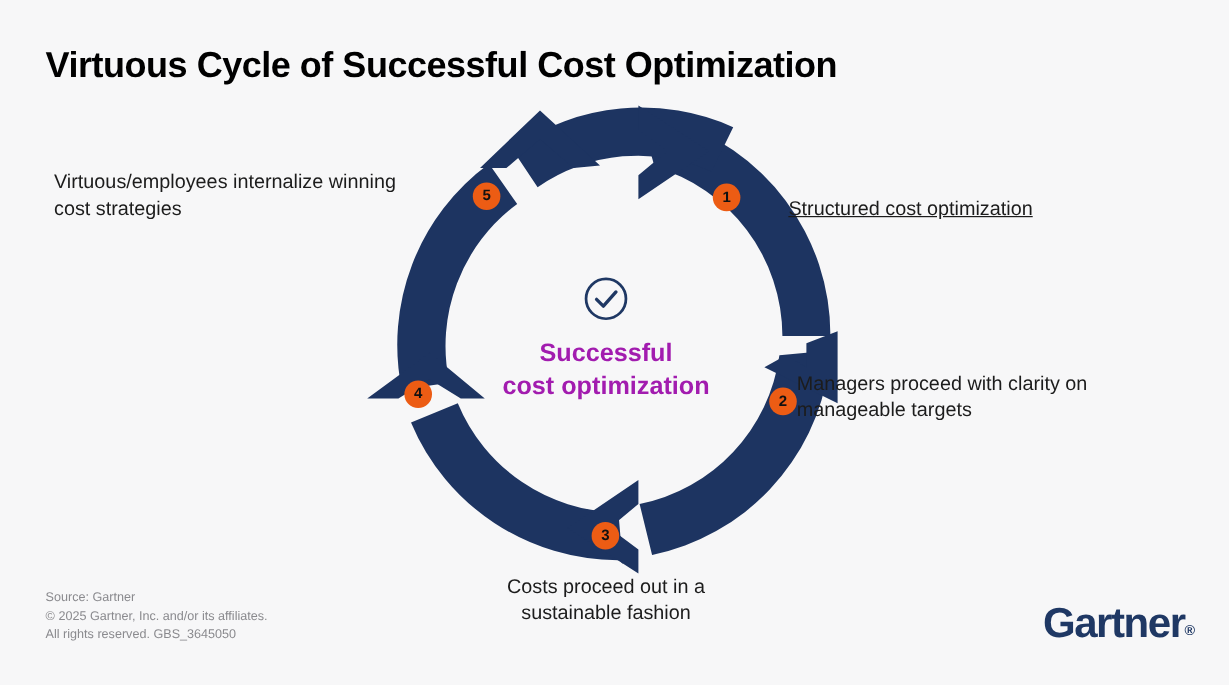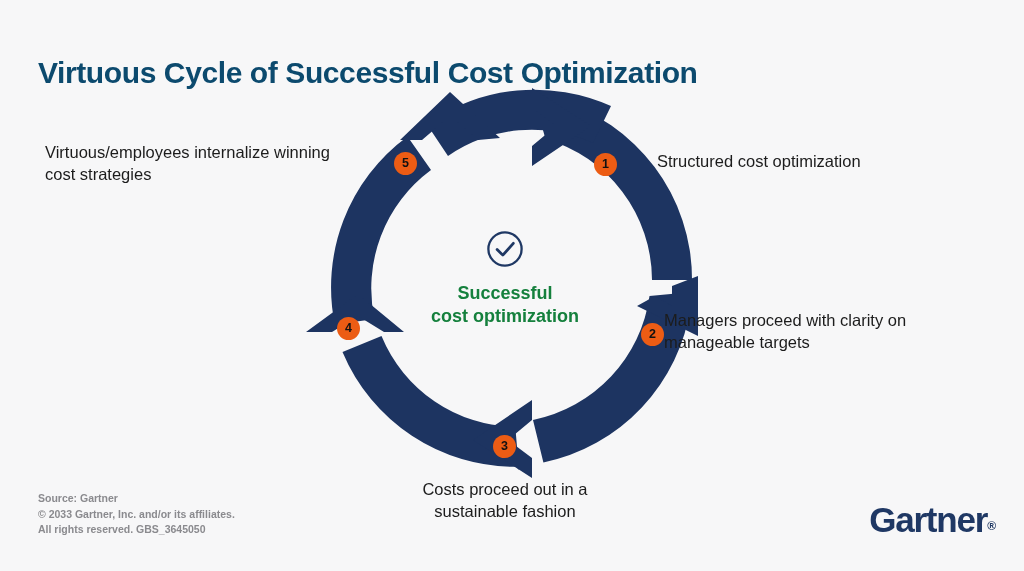--- a/index.html
+++ b/index.html
@@ -17,24 +17,24 @@
   #canvas {
     position: relative;
     width: 1024px;
     height: 571px;
   }
 
   
   .title {
     position: absolute;
     left: 38px;
-    top: 56px;
+    top: 38px;
     font-size: 30px;
     font-weight: bold;
-    color: #0c4a6e;
+    color: #000000;
     letter-spacing: -0.4px;
     white-space: nowrap;
   }
 
   
   .diagram {
     position: absolute;
     left: 300px;
     top: 80px;
     width: 410px;
@@ -52,23 +52,23 @@
     width: 200px;
     text-align: center;
   }
   .center-icon {
     width: 42px;
     height: 42px;
     margin: 0 auto 12px auto;
     display: block;
   }
   .center-text {
-    font-size: 18px;
-    font-weight: bold;
-    color: #15803d;
+    font-size: 21px;
+    font-weight: bold;
+    color: #a21caf;
     line-height: 1.28;
   }
 
   
   .badge {
     position: absolute;
     width: 23px;
     height: 23px;
     border-radius: 50%;
     background: #ec5c14;
@@ -84,35 +84,34 @@
   .badge-4 { left: 337px; top: 317px; }
   .badge-5 { left: 394px; top: 152px; }
 
   
   .label {
     position: absolute;
     font-size: 16.5px;
     color: #1c1c1c;
     line-height: 1.33;
   }
-  .label-1 { left: 657px; top: 151px; }
+  .label-1 { left: 657px; top: 164px; text-decoration: underline; }
   .label-2 { left: 664px; top: 310px; width: 280px; }
   .label-3 { left: 390px; top: 479px; width: 230px; text-align: center; }
   .label-4 { left: 48px;  top: 311px; width: 270px; }
   .label-5 { left: 45px;  top: 142px; width: 300px; }
 
   
   .source {
     position: absolute;
     left: 38px;
     top: 491px;
     font-size: 10.5px;
     color: #8a8a8e;
     line-height: 1.48;
-    font-weight: bold;
   }
   .logo {
     position: absolute;
     right: 28px;
     top: 489px;
     font-size: 35px;
     font-weight: bold;
     color: #1f3864;
     letter-spacing: -1.2px;
     white-space: nowrap;
@@ -197,19 +196,19 @@
   <div class="badge badge-4">4</div>
   <div class="badge badge-5">5</div>
 
   <div class="label label-1">Structured cost optimization</div>
   <div class="label label-2">Managers proceed with clarity on manageable targets</div>
   <div class="label label-3">Costs proceed out in a sustainable fashion</div>
   <div class="label label-5">Virtuous/employees internalize winning cost strategies</div>
 
   <div class="source">
     <div>Source: Gartner</div>
-    <div>© 2033 Gartner, Inc. and/or its affiliates.</div>
+    <div>© 2025 Gartner, Inc. and/or its affiliates.</div>
     <div>All rights reserved. GBS_3645050</div>
   </div>
 
   <div class="logo"><span>Gartner</span><span class="reg">®</span></div>
 
 </div>
 
 </body></html>

